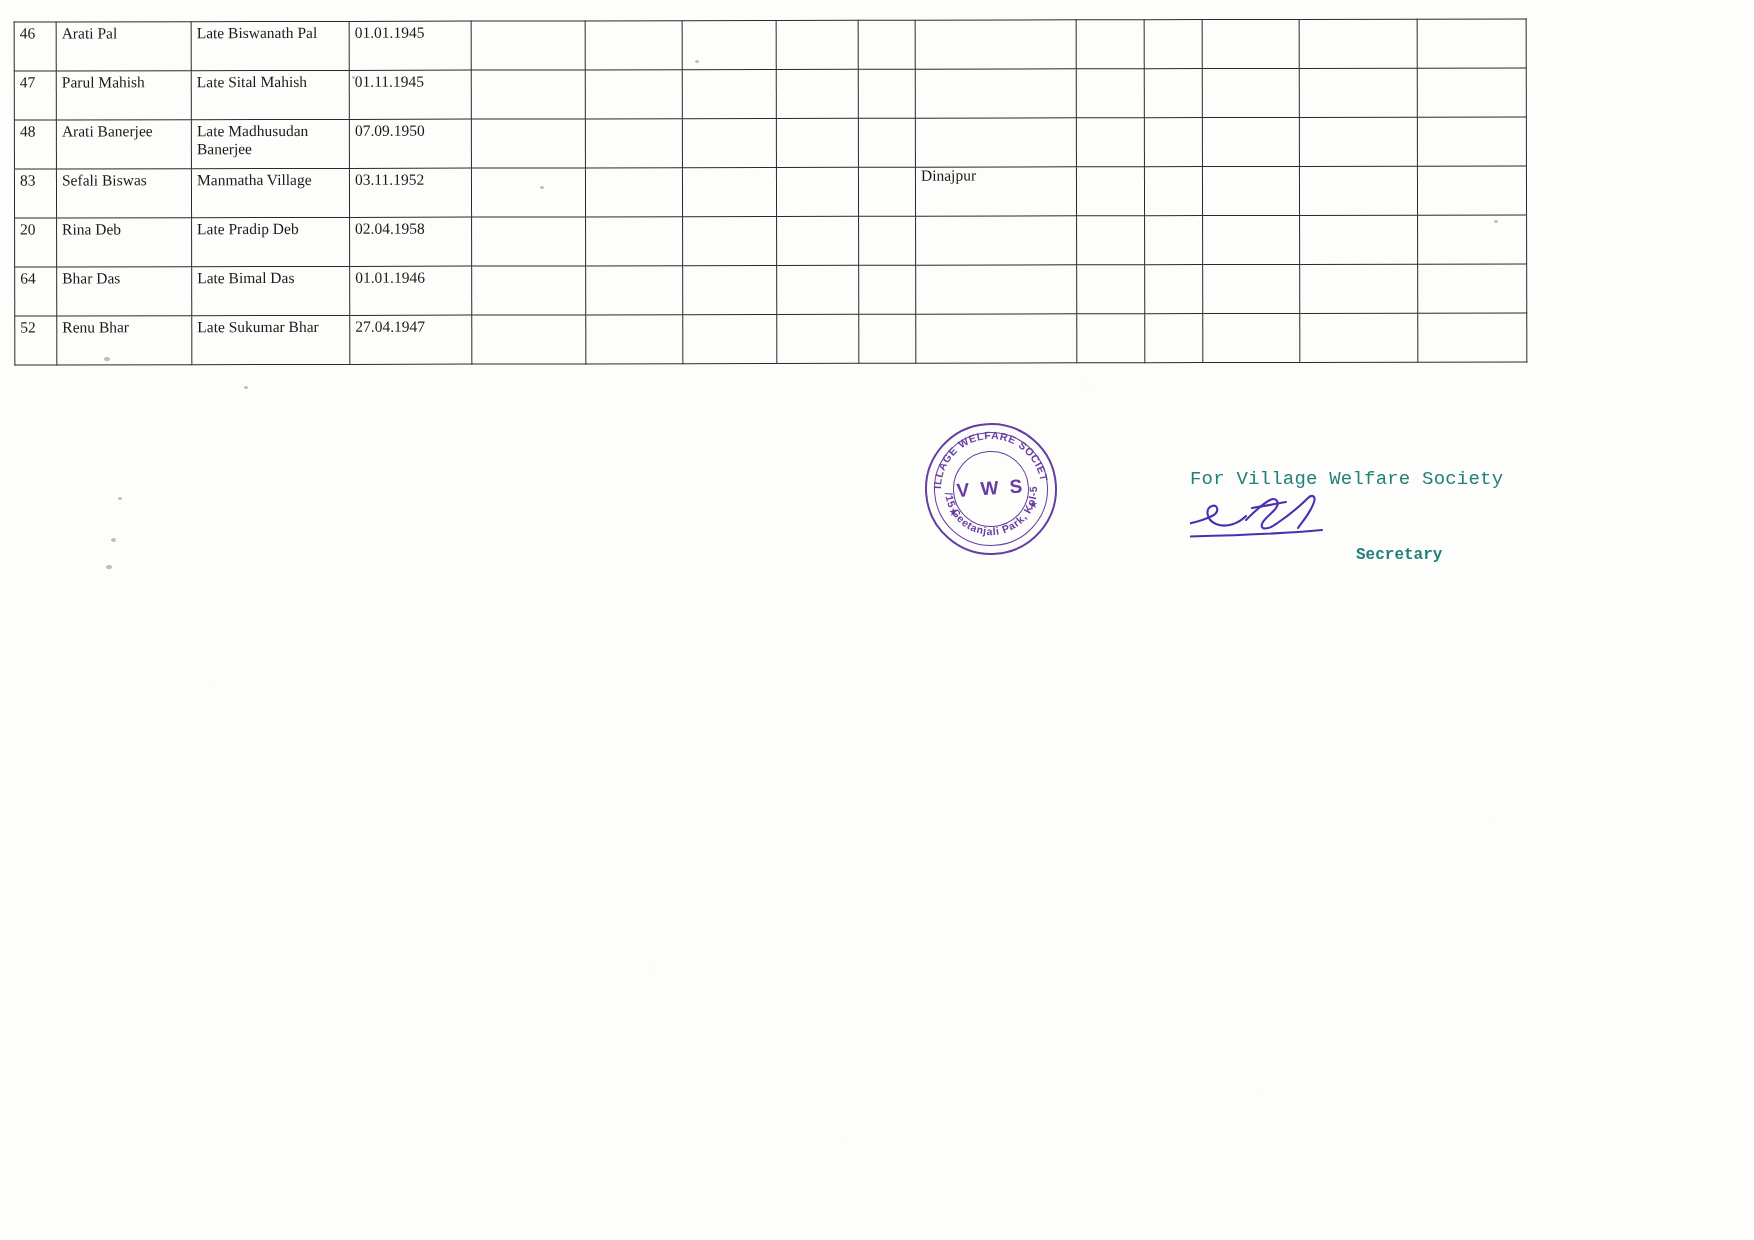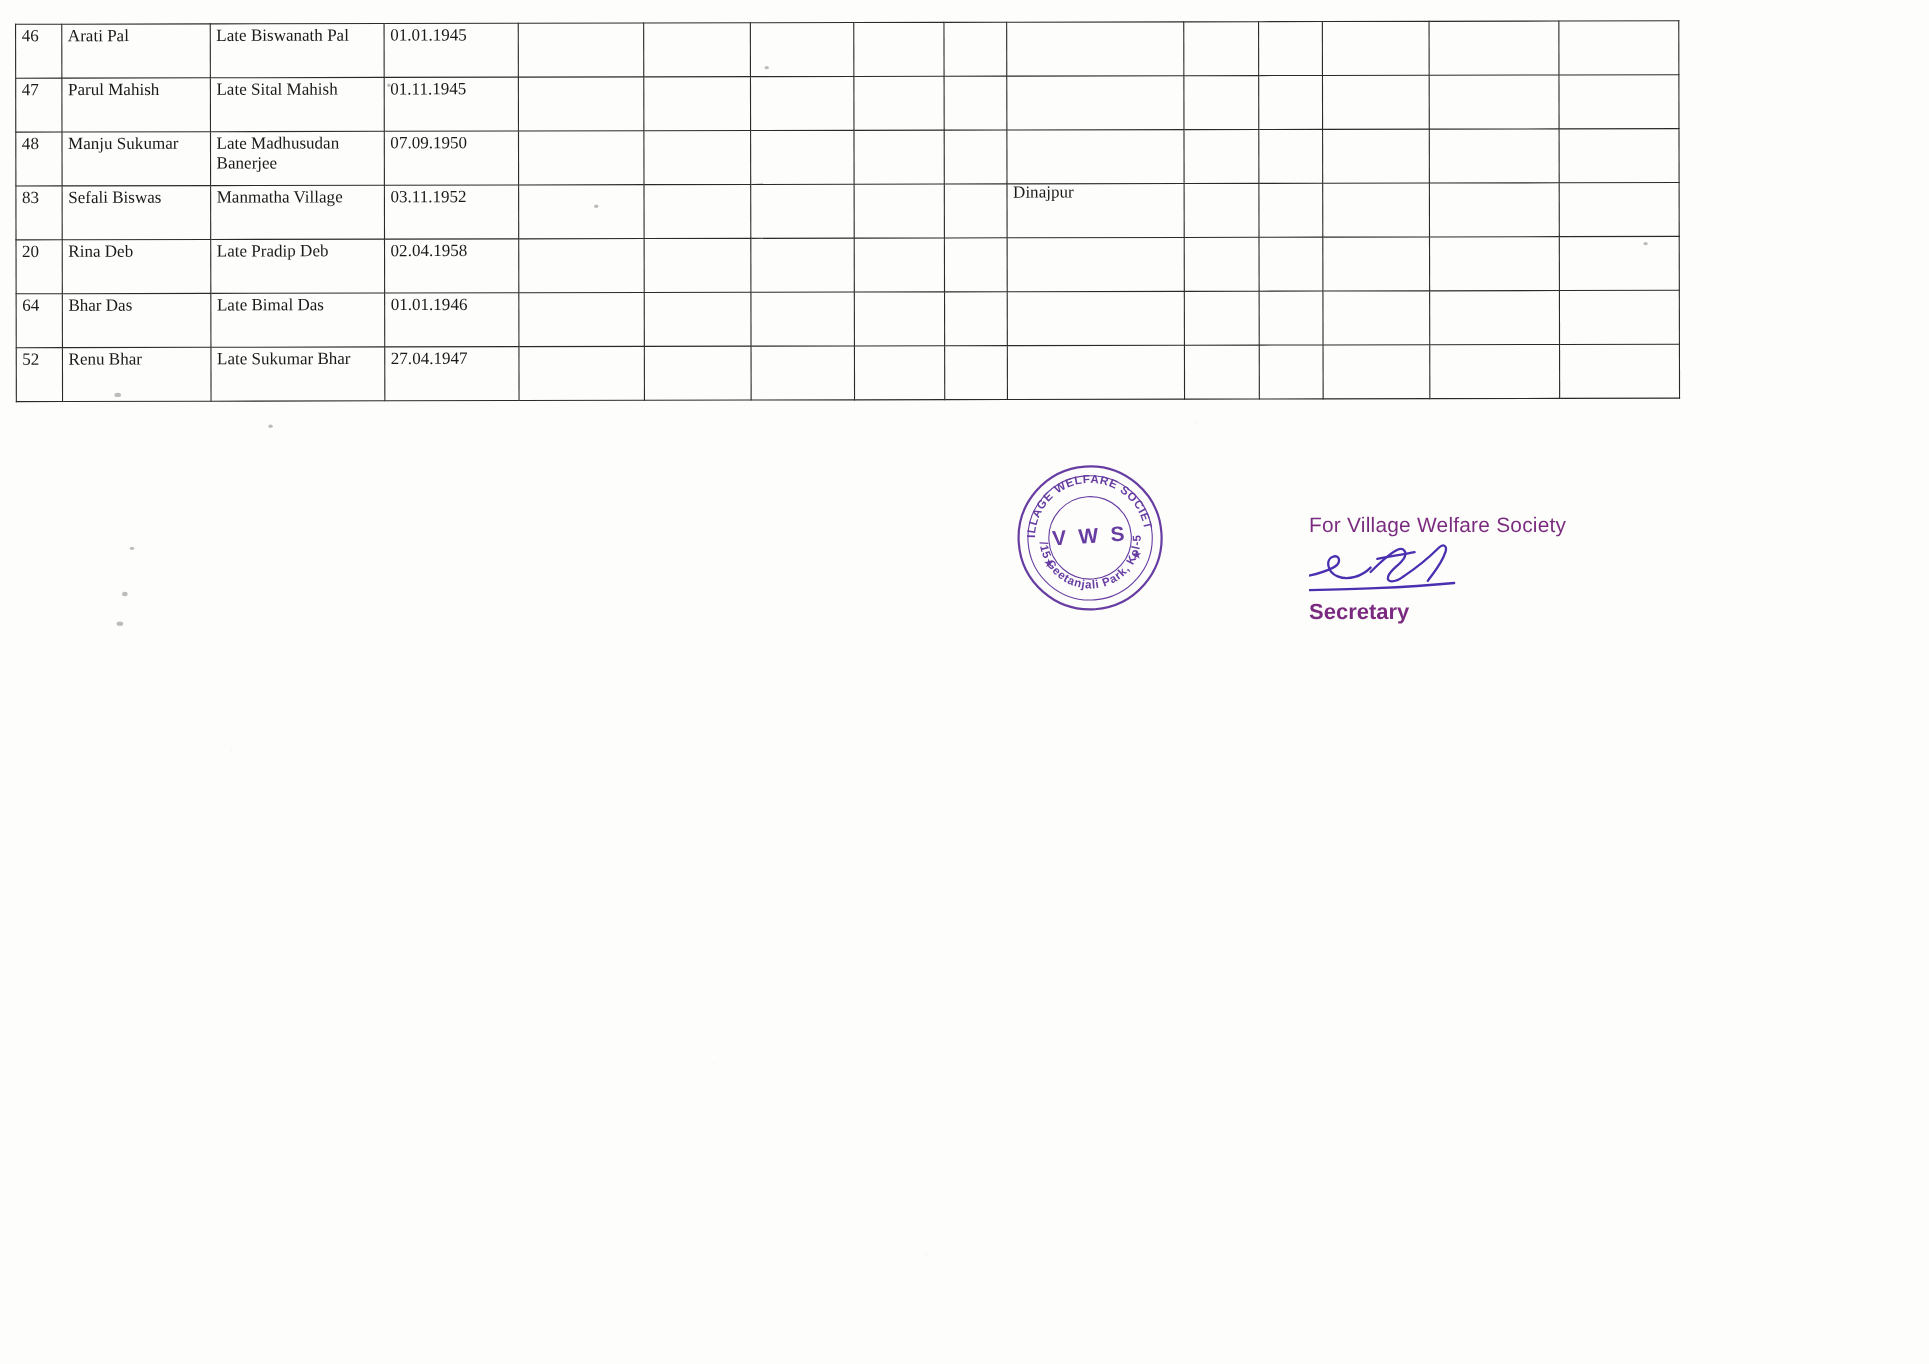--- a/index.html
+++ b/index.html
@@ -136,36 +136,37 @@
     font-size: 11px;
     color: #5b2d9b;
   }
 
   
   .sign-block {
     position: absolute;
     left: 1190px;
     top: 468px;
     width: 300px;
-    color: #701a75;
-    font-family: Liberation Sans, sans-serif;
+    color: #0f766e;
+    font-family: Liberation Mono, monospace;
   }
   .sign-for {
     font-size: 19px;
     letter-spacing: .2px;
     white-space: nowrap;
     opacity: .92;
   }
   .sign-mark {
     position: relative;
     height: 56px;
   }
   .sign-mark svg { position: absolute; left: 0; top: 0; }
   .sign-role {
-    font-size: 20px;
+    margin-left: 166px;
+    font-size: 16px;
     font-weight: bold;
     opacity: .92;
   }
 
   
   .speck { position: absolute; background: rgba(40,40,40,.30); border-radius: 50%; }
 </style>
 </head>
 <body>
 
@@ -231,21 +232,21 @@
           <td></td>
           <td></td>
           <td></td>
           <td></td>
           <td></td>
           <td></td>
           <td></td>
         </tr>
         <tr>
           <td>48</td>
-          <td>Manju Sukumar</td>
+          <td>Arati Banerjee</td>
           <td>Late Madhusudan Banerjee</td>
           <td>07.09.1950</td>
           <td></td>
           <td></td>
           <td></td>
           <td></td>
           <td></td>
           <td></td>
           <td></td>
           <td></td>

